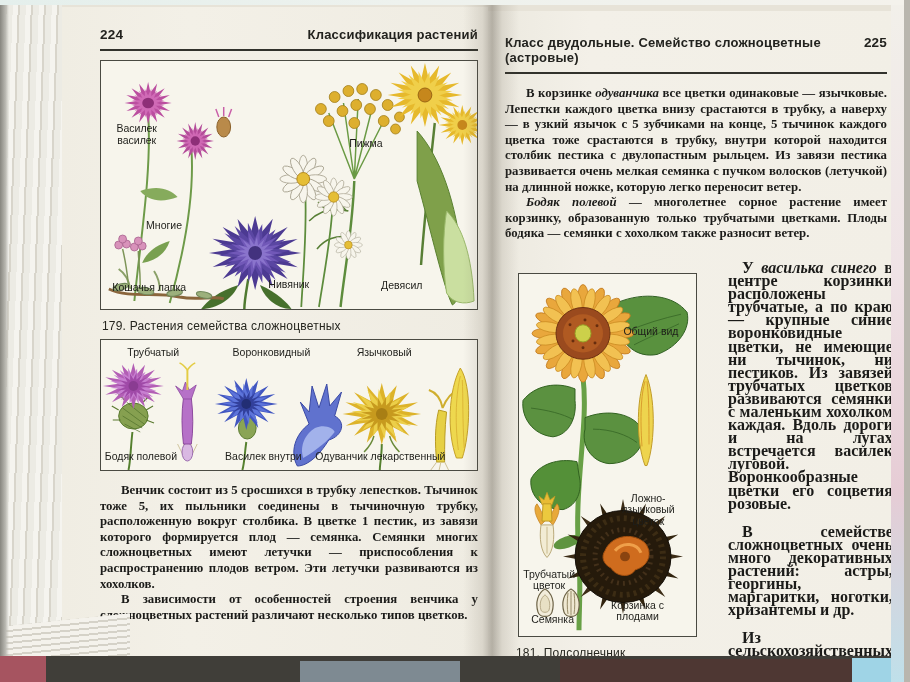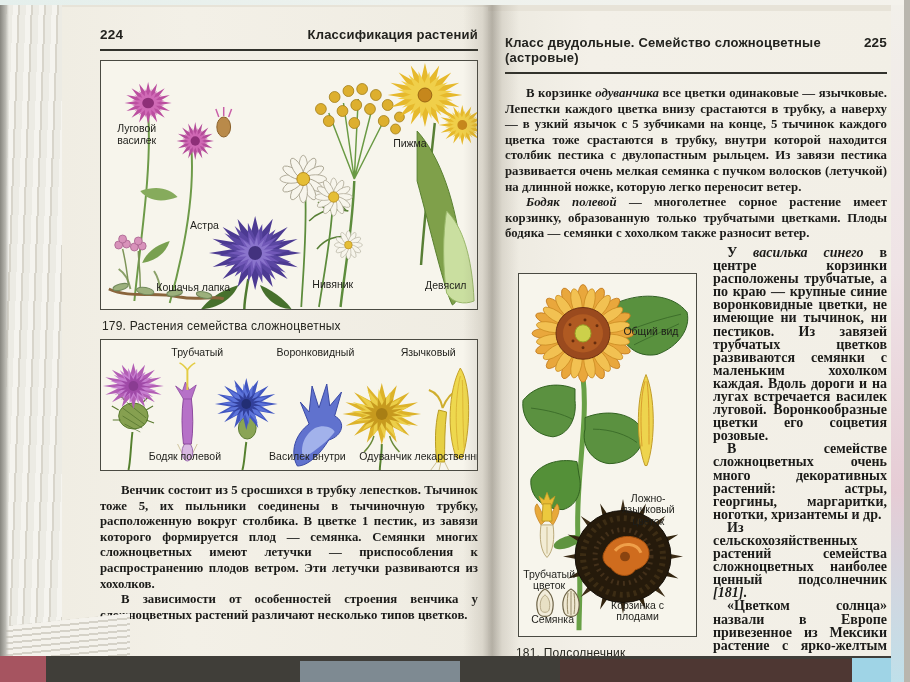--- a/index.html
+++ b/index.html
@@ -51,30 +51,30 @@
     margin:14px 0 0 1px;letter-spacing:.3px;}
 
   
   .figbox{position:relative;border:1px solid #4a4a42;background:#f7f5ec;overflow:hidden;margin-top:28px;}
   .fig179{margin-top:9px;height:248px;}
   .fig180{margin-top:2px;height:130px;}
   .fig181{width:177px;height:362px;}
   .figbox svg{position:absolute;left:0;top:0;width:100%;height:100%;}
   .flabel{position:absolute;font-family:"Liberation Sans",sans-serif;font-size:10.5px;
     line-height:11.5px;color:#1e1e1a;text-align:center;}
-  .nw{white-space:nowrap;padding-left:44px;}
+  .nw{white-space:nowrap;}
 
   
   .rp-columns{display:flex;margin-top:3px;}
   .rp-figcol{width:208px;flex:0 0 208px;}
   .rp-figcol .figbox{margin-left:13px;}
   .rp-figcol .caption{margin-left:11px;}
   .rp-figcol .footnote{margin-left:10px;}
   .rp-coltext{flex:1;padding-top:1px;}
-  .rp-coltext p{margin:0;font-size:14px;line-height:13.1px;text-align:justify;
+  .rp-coltext p{margin:15px;font-size:16px;line-height:13.1px;text-align:justify;
     text-indent:14px;font-weight:600;color:#1b1b19;}
 </style>
 </head>
 <body>
 
 <div class="photo">
   <div class="left-fan"></div>
   <div class="left-fan-edge"></div>
   <div class="bottom-fan"></div>
 
@@ -221,23 +221,23 @@
             <g fill="#d892ba" stroke="#a8628e" stroke-width="0.8">
               <circle cx="18" cy="184" r="4"></circle>
                 <circle cx="26" cy="183" r="4"></circle>
                 <circle cx="22" cy="178" r="4"></circle>
               <circle cx="34" cy="186" r="4"></circle>
                 <circle cx="42" cy="185" r="4"></circle>
                 <circle cx="38" cy="180" r="4"></circle>
             </g>
           </g>
         </svg>
-        <span class="flabel" style="left:2%;top:25%;width:15%;">Луговой василек</span>
+        <span class="flabel" style="left:2%;top:25%;width:15%;">Василек василек</span>
         <span class="flabel nw" style="left:66%;top:31%;">Пижма</span>
-        <span class="flabel nw" style="left:12%;top:64%;">Астра</span>
+        <span class="flabel nw" style="left:12%;top:64%;">Многие</span>
         <span class="flabel nw" style="left:3%;top:89%;">Кошачья лапка</span>
         <span class="flabel nw" style="left:44.5%;top:88%;">Нивяник</span>
         <span class="flabel nw" style="left:74.5%;top:88.5%;"></span>
         <span class="flabel nw" style="left:74.5%;top:88.5%;">Девясил</span>
       </div>
       <div class="caption">179. Растения семейства сложноцветных</div>
 
       <div class="figbox fig180">
         <svg viewBox="0 0 383 130" preserveAspectRatio="none">
 

